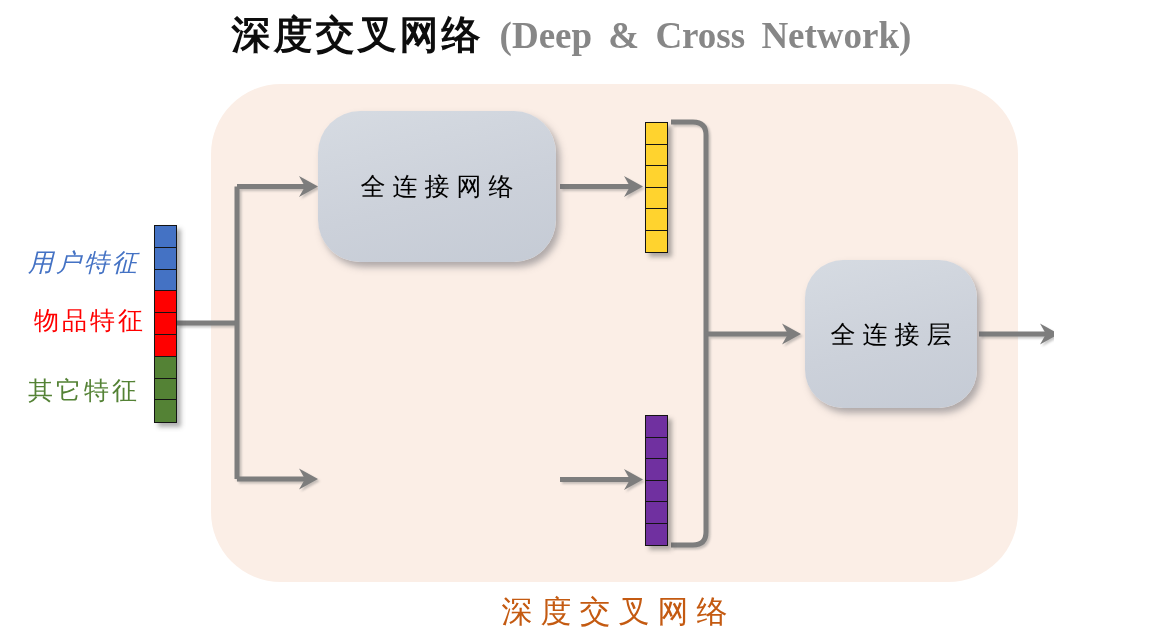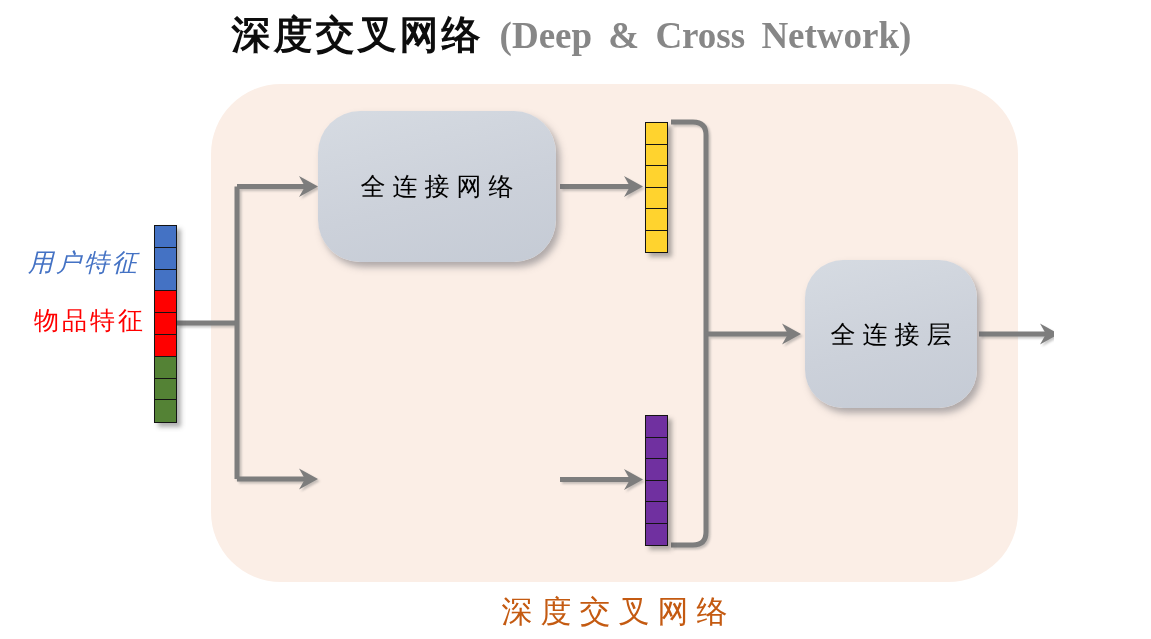--- a/index.html
+++ b/index.html
@@ -80,20 +80,21 @@
     <polygon points="1059,334 1040,323.5 1046,334 1040,344.5"></polygon>
   </svg>
 
   <div class="title">
     <span class="t-zh">深度交叉网络</span>
     <span class="t-en">(Deep &amp; Cross Network)</span>
   </div>
 
   <div class="feat-label lbl-user">用户特征</div>
   <div class="feat-label lbl-item">物品特征</div>
+  <div class="feat-label lbl-other">其它特征</div>
 
   <div class="vstack input-stack">
       <div class="cell" style="background: rgb(68, 114, 196);"></div>
       <div class="cell" style="background: rgb(68, 114, 196);"></div>
       <div class="cell" style="background: rgb(68, 114, 196);"></div>
       <div class="cell" style="background: rgb(255, 0, 0);"></div>
       <div class="cell" style="background: rgb(255, 0, 0);"></div>
       <div class="cell" style="background: rgb(255, 0, 0);"></div>
       <div class="cell" style="background: rgb(84, 130, 53);"></div>
       <div class="cell" style="background: rgb(84, 130, 53);"></div>

